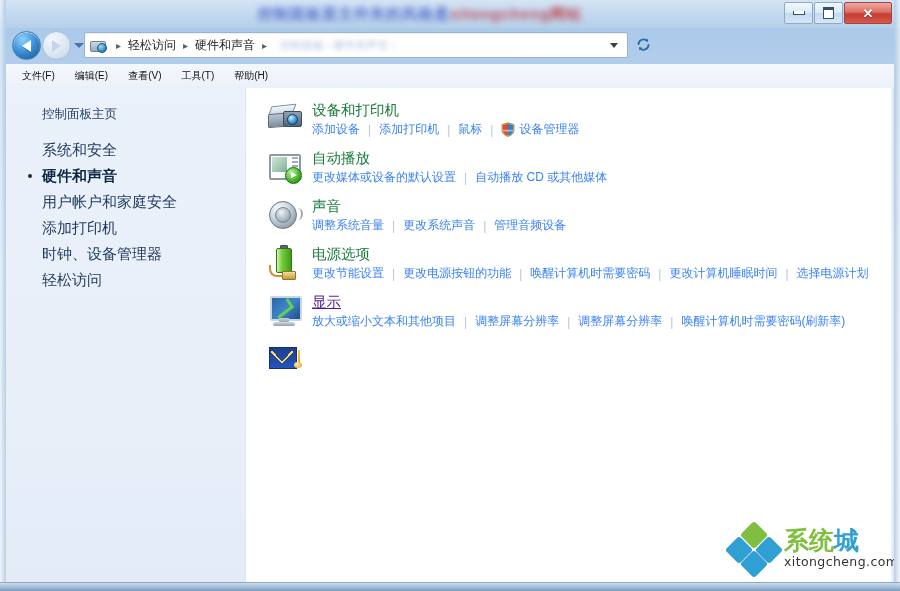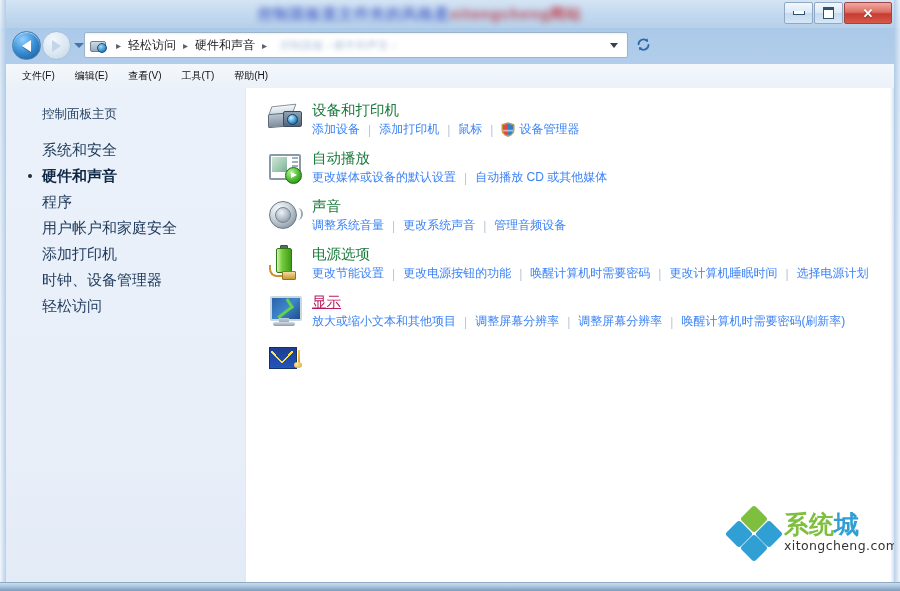--- a/index.html
+++ b/index.html
@@ -262,21 +262,21 @@
     margin-top: 2px;
   }
   .cat-text { flex: 1 1 auto; min-width: 0; }
   .cat-title {
     font-size: 14.5px; color: #1a7a3c;
     line-height: 20px;
     display: inline-block;
   }
   .cat-title.hovered {
     text-decoration: underline;
-    color: #be185d;
+    color: #4c1d95;
   }
   .cat-links {
     display: flex; align-items: center; flex-wrap: nowrap;
     margin-top: 1px;
   }
   .cat-link {
     font-size: 12px; color: #3b82f6;
     white-space: nowrap;
     display: inline-flex; align-items: center;
   }
@@ -455,21 +455,21 @@
 
   
   #vscroll-edge {
     position: absolute; right: 0; top: 0;
     width: 4px; height: 100%;
     background: linear-gradient(to right, rgba(190,212,234,.0), rgba(190,212,234,.65));
   }
 
   
   #brand {
-    position: absolute; right: 10px; bottom: 24px;
+    position: absolute; right: 10px; bottom: 8px;
     width: 156px; height: 54px;
     display: flex; align-items: center;
   }
   .brand-diamonds {
     position: relative; width: 52px; height: 46px; flex: 0 0 auto;
   }
   .dia {
     position: absolute; width: 20px; height: 20px;
     transform: rotate(45deg);
     border-radius: 3px;
@@ -565,21 +565,20 @@
   <div id="content">
 
     <div id="sidebar">
       <div class="side-home">控制面板主页</div>
       <div class="side-gap"></div>
       <div class="side-item">系统和安全</div>
       <div class="side-item current">
         <span class="side-bullet"></span>
         <span>硬件和声音</span>
       </div>
-      <div class="side-item">程序</div>
       <div class="side-item">用户帐户和家庭安全</div>
       <div class="side-item">添加打印机</div>
       <div class="side-item">时钟、设备管理器</div>
       <div class="side-item">轻松访问</div>
     </div>
 
     <div id="main">
 
       <div class="cat">
         <span class="cat-icon ic-printer">

